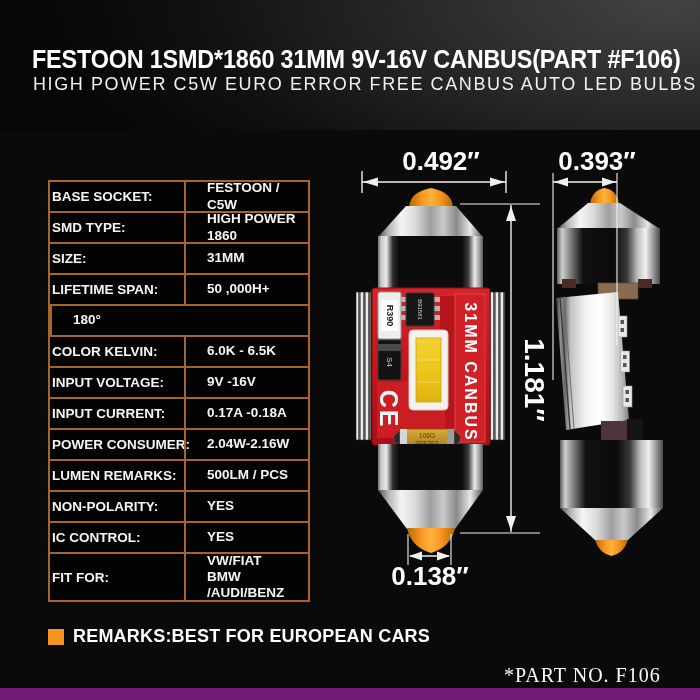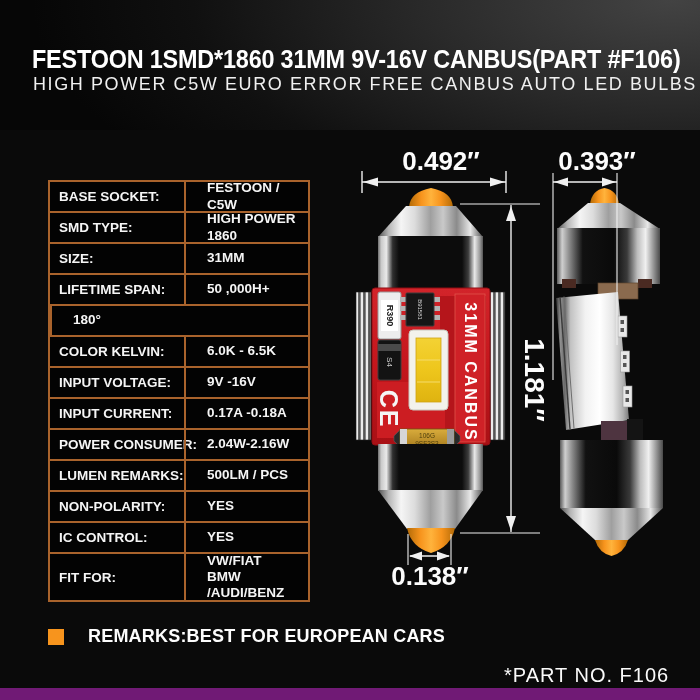--- a/index.html
+++ b/index.html
@@ -11,27 +11,27 @@
   .hdr h1{position:absolute;left:32px;top:44px;margin:0;font-size:26px;font-weight:bold;
           letter-spacing:-0.2px;white-space:nowrap;transform:scaleX(0.90);transform-origin:left center;color:#fff;}
   .hdr p{position:absolute;left:33px;top:74px;margin:0;font-size:18px;font-weight:400;
          letter-spacing:1.6px;white-space:nowrap;color:#f0f0f0;}
   .spec-table{position:absolute;left:48px;top:180px;width:262px;border:2px solid #a9632c;
               box-sizing:border-box;background:#030303;}
   .srow{display:flex;height:31px;border-bottom:2px solid #a9632c;box-sizing:border-box;}
   .srow:last-child{border-bottom:none;height:46px;}
   .cell{display:flex;align-items:center;font-weight:bold;font-size:13.5px;color:#f5f5f5;
         box-sizing:border-box;white-space:nowrap;overflow:visible;}
-  .cell.lab{width:134px;padding-left:9px;}
+  .cell.lab{width:134px;padding-left:2px;}
   .cell.val{flex:1;border-left:2px solid #a9632c;padding-left:21px;white-space:pre-line;line-height:1.2;}
-  .remarks{position:absolute;left:48px;top:626px;display:flex;align-items:center;gap:24px;}
+  .remarks{position:absolute;left:48px;top:626px;display:flex;align-items:center;gap:9px;}
   .remarks .sq{width:16px;height:16px;background:#f7941d;flex:none;}
   .remarks .txt{font-size:18px;font-weight:bold;letter-spacing:0.2px;color:#fdfdfd;}
   .part-no{position:absolute;left:504px;top:664px;font-size:20px;font-weight:400;
-           letter-spacing:1px;color:#fafafa;}
+           letter-spacing:1px;color:#fafafa;font-family:Liberation Serif, serif;}
   svg.diagram{position:absolute;left:350px;top:130px;width:350px;height:470px;}
   svg.diagram text{font-family:"Liberation Sans",sans-serif;}
 </style>
 </head>
 <body>
 
 <div class="canvas">
   <div class="main-bg"></div>
 
   <div class="hdr">

